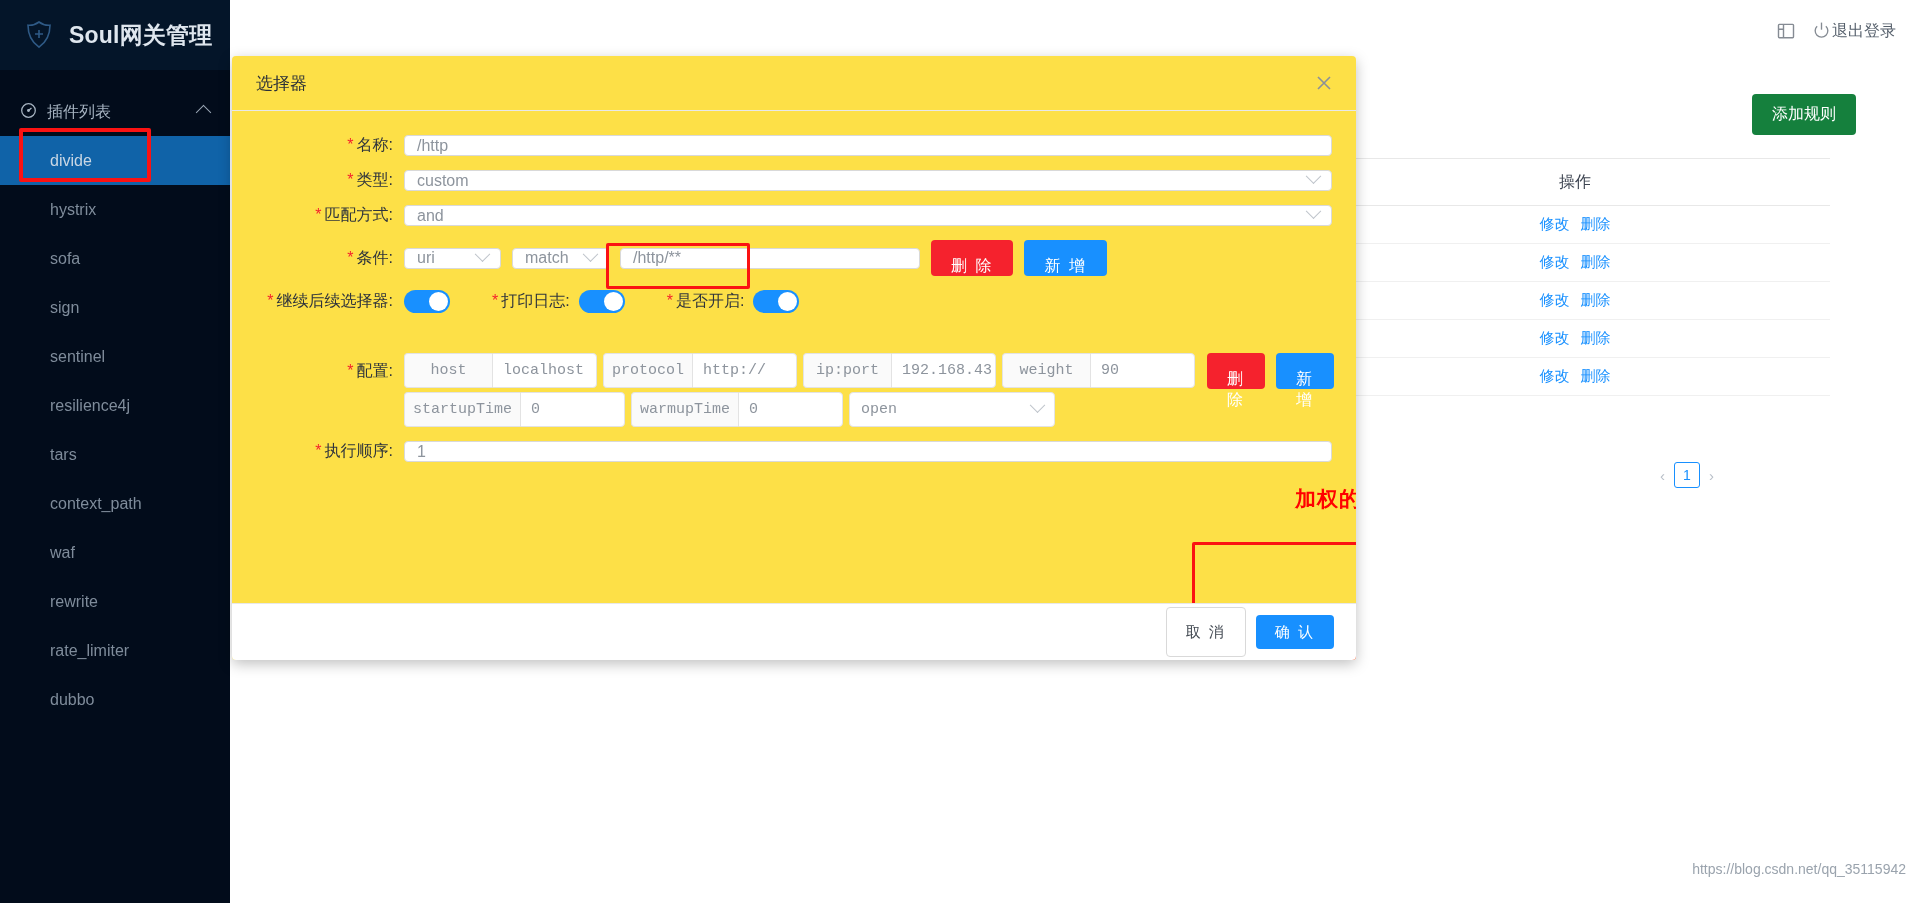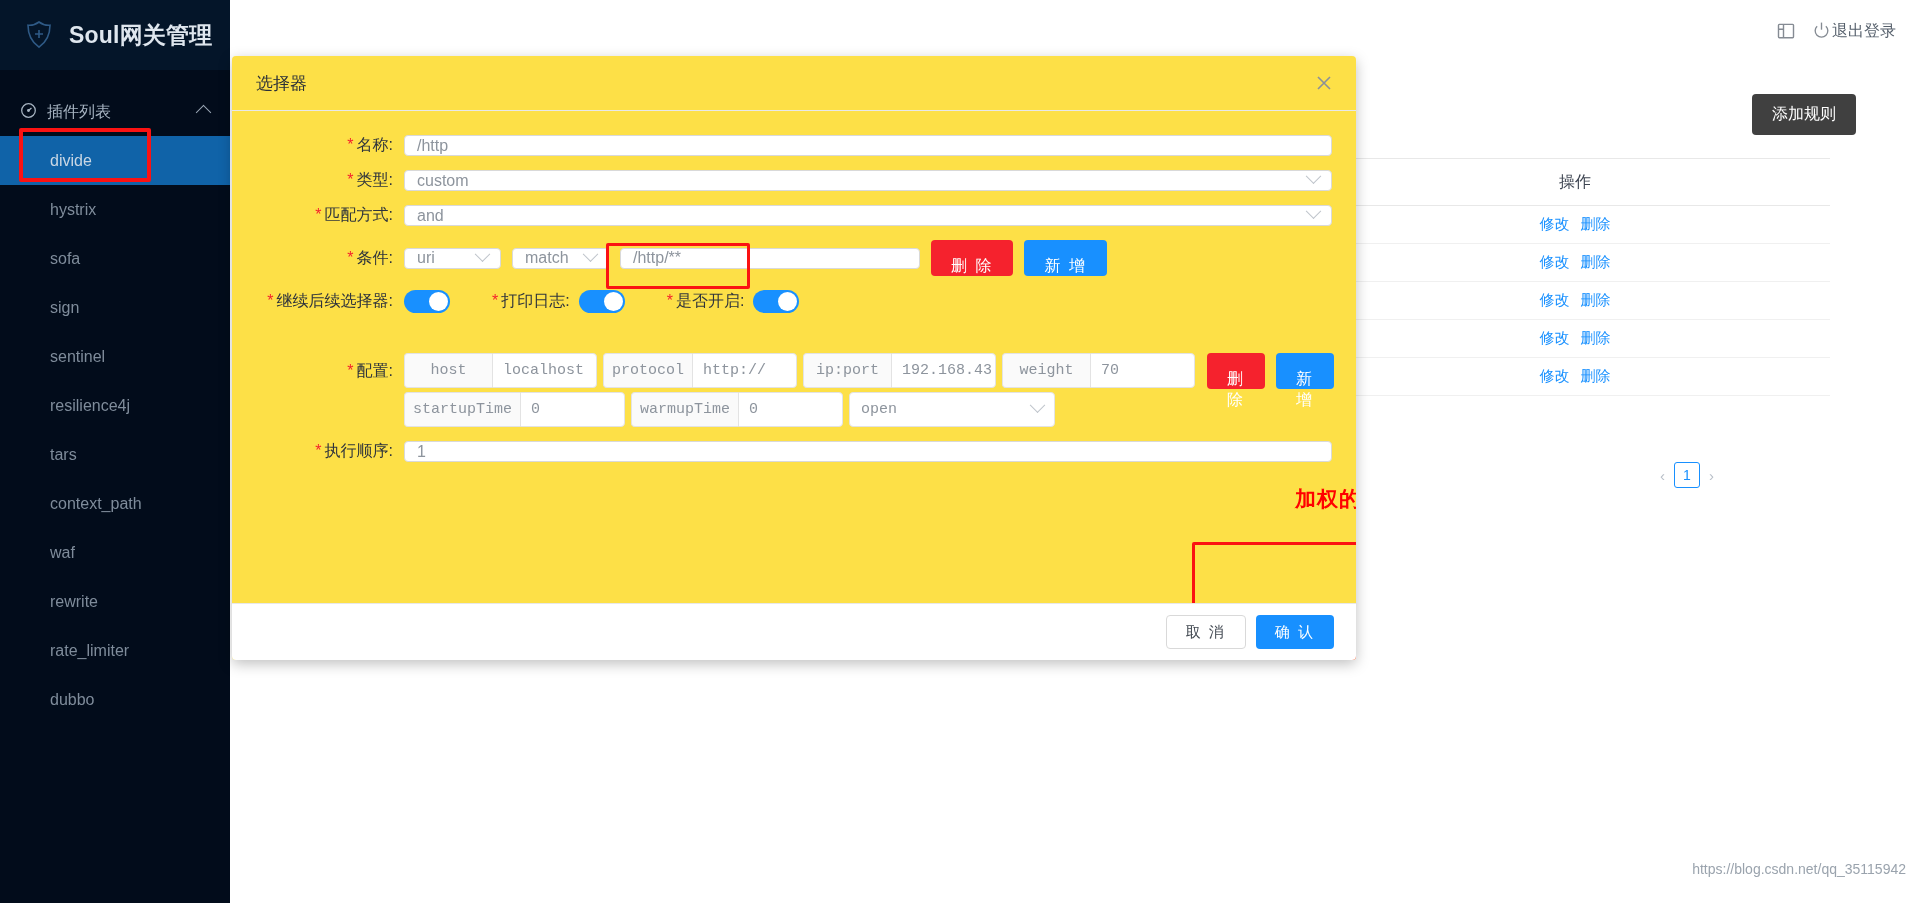--- a/index.html
+++ b/index.html
@@ -99,21 +99,21 @@
 
   .content-pane {
     position: absolute;
     left: 0; top: 62px;
     right: 0; bottom: 0;
     background: #ffffff;
   }
   .add-rule-btn {
     position: absolute;
     right: 64px; top: 32px;
-    background: #404040;
+    background: #15803d;
     color: #fff;
     border: none;
     border-radius: 4px;
     padding: 10px 20px;
     font-size: 16px;
     cursor: pointer;
     font-family: inherit;
   }
   .bg-table {
     position: absolute;
@@ -348,21 +348,21 @@
     left: 1020px; top: 470px;
     width: 290px; height: 120px;
     pointer-events: none;
   }
 
   .btn-cancel {
     background: #fff;
     color: #404750;
     border: 1px solid #d9d9d9;
     border-radius: 4px;
-    height: 34px;
+    height: 50px;
     padding: 0 19px;
     font-size: 15px;
     cursor: pointer;
     font-family: inherit;
     letter-spacing: 2px;
   }
   .btn-ok {
     background: #1890ff;
     color: #fff;
     border: none;
@@ -596,21 +596,21 @@
                 <div class="cfg-val">http://</div>
               </div>
               <div class="cfg-gap"></div>
               <div class="cfg-pair">
                 <div class="cfg-key">ip:port</div>
                 <div class="cfg-val">192.168.43.13</div>
               </div>
               <div class="cfg-gap"></div>
               <div class="cfg-pair">
                 <div class="cfg-key">weight</div>
-                <div class="cfg-val">70</div>
+                <div class="cfg-val">90</div>
               </div>
             </div>
 
             <div class="cfg-line" style="margin-top:4px;">
               <div class="cfg-pair">
                 <div class="cfg-key">startupTime</div>
                 <div class="cfg-val">0</div>
               </div>
               <div class="cfg-gap"></div>
               <div class="cfg-pair">

